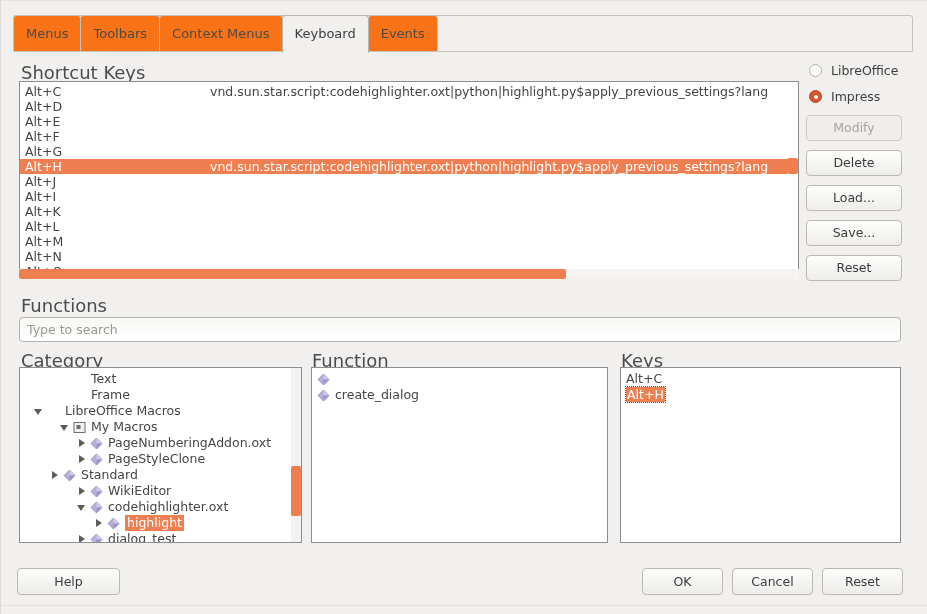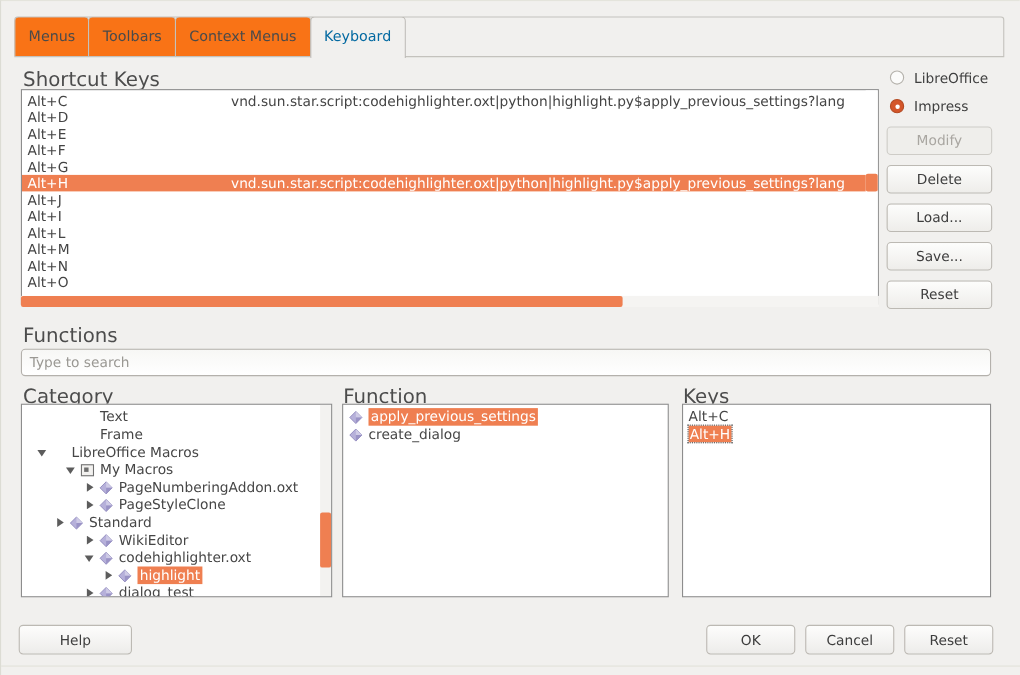--- a/index.html
+++ b/index.html
@@ -49,21 +49,21 @@
     border-bottom: none;
     border-radius: 4px 4px 0 0;
     margin-right: -1px;
     color: #4a4a4a;
     font-size: 13px;
     white-space: nowrap;
     cursor: default;
   }
   .tab.active {
     background: #f1f0ee;
-    color: #0369a1;
+    color: #404040;
     position: relative;
     z-index: 3;
     height: 38px;
     line-height: 36px;
     border-color: #b8b6b1;
   }
 
   .grouplabel {
     position: absolute;
     font-size: 18px;
@@ -317,20 +317,21 @@
 <body>
 
 <div class="dialog">
 
   <div class="tabstrip"></div>
   <div class="tabs">
     <div class="tab"><span>Menus</span></div>
     <div class="tab"><span>Toolbars</span></div>
     <div class="tab"><span>Context Menus</span></div>
     <div class="tab active"><span>Keyboard</span></div>
+    <div class="tab"><span>Events</span></div>
   </div>
 
   <div class="grouplabel" style="left:20px; top:61px;">Shortcut Keys</div>
 
   <div class="shortcutbox">
     <div class="sc-rows" id="sc-rows">
         <div class="sc-row">
           <span class="kname">Alt+C</span>
           <span class="kcmd">vnd.sun.star.script:codehighlighter.oxt|python|highlight.py$apply_previous_settings?lang</span>
         </div>
@@ -348,20 +349,23 @@
         </div>
         <div class="sc-row sel">
           <span class="kname">Alt+H</span>
           <span class="kcmd">vnd.sun.star.script:codehighlighter.oxt|python|highlight.py$apply_previous_settings?lang</span>
         </div>
         <div class="sc-row">
           <span class="kname">Alt+J</span>
         </div>
         <div class="sc-row">
           <span class="kname">Alt+I</span>
+        </div>
+        <div class="sc-row">
+          <span class="kname">Alt+K</span>
         </div>
         <div class="sc-row">
           <span class="kname">Alt+L</span>
         </div>
         <div class="sc-row">
           <span class="kname">Alt+M</span>
         </div>
         <div class="sc-row">
           <span class="kname">Alt+N</span>
         </div>
@@ -494,21 +498,20 @@
   </div>
 
   <div class="panel" id="fn-panel">
     <div class="tree" id="fn-rows">
         <div class="lrow">
           <span class="ico"><svg width="13" height="13" viewBox="0 0 13 13">
               <polygon points="6.5,1 12,6.5 6.5,12 1,6.5" fill="#b6b0da" stroke="#8d86bb" stroke-width="0.8"></polygon>
               <polygon points="6.5,1 12,6.5 6.5,6.5" fill="#cfcbe6"></polygon>
               <polygon points="6.5,6.5 12,6.5 6.5,12" fill="#9a93c6"></polygon>
             </svg></span>
-          <span class="lbl-hl">apply_previous_settings</span>
         </div>
         <div class="lrow">
           <span class="ico"><svg width="13" height="13" viewBox="0 0 13 13">
               <polygon points="6.5,1 12,6.5 6.5,12 1,6.5" fill="#b6b0da" stroke="#8d86bb" stroke-width="0.8"></polygon>
               <polygon points="6.5,1 12,6.5 6.5,6.5" fill="#cfcbe6"></polygon>
               <polygon points="6.5,6.5 12,6.5 6.5,12" fill="#9a93c6"></polygon>
             </svg></span>
           <span class="">create_dialog</span>
         </div>
       </div>

